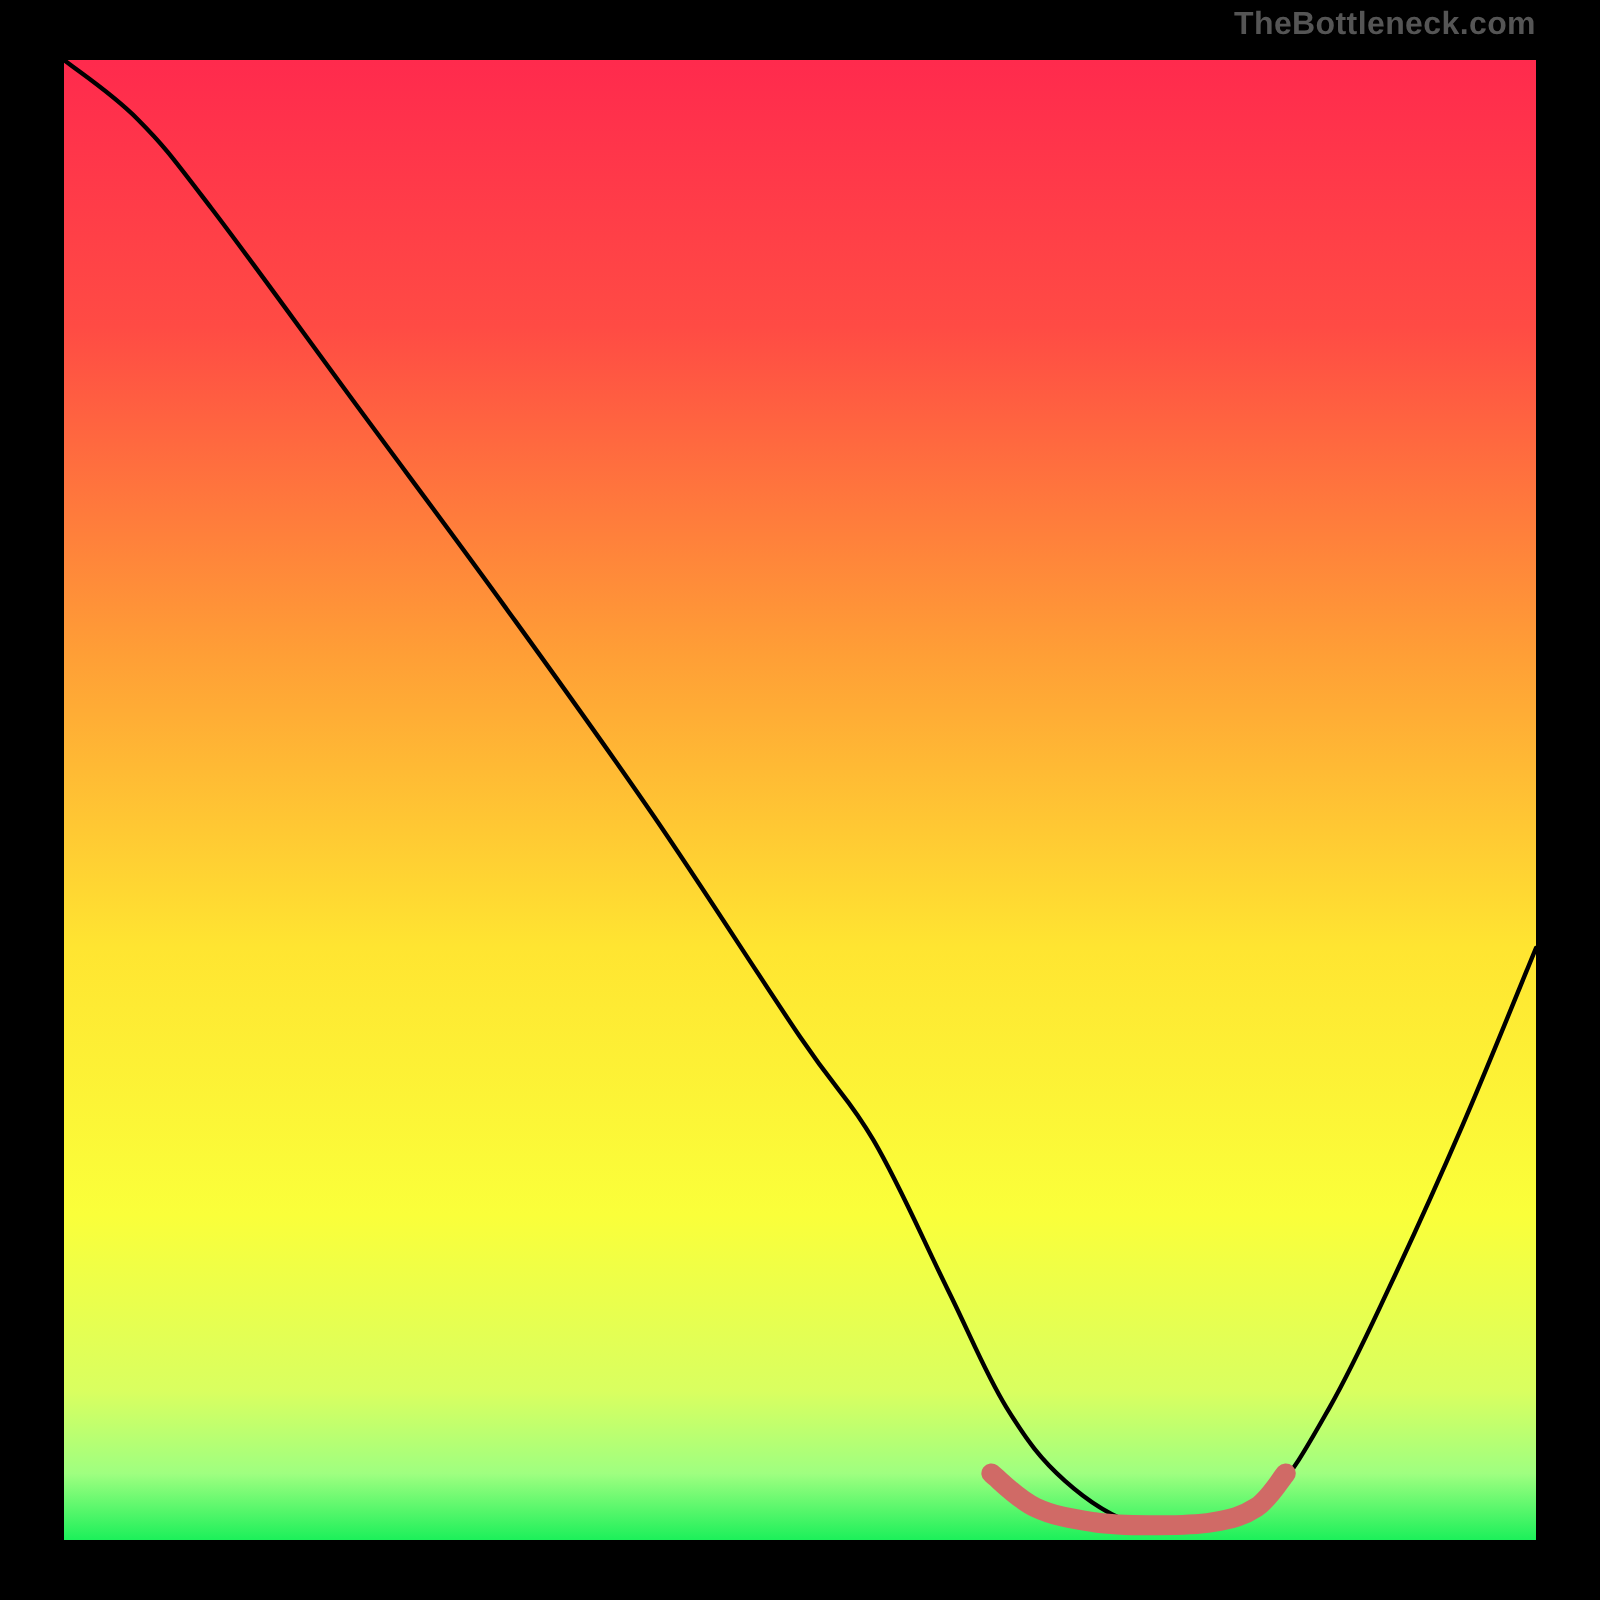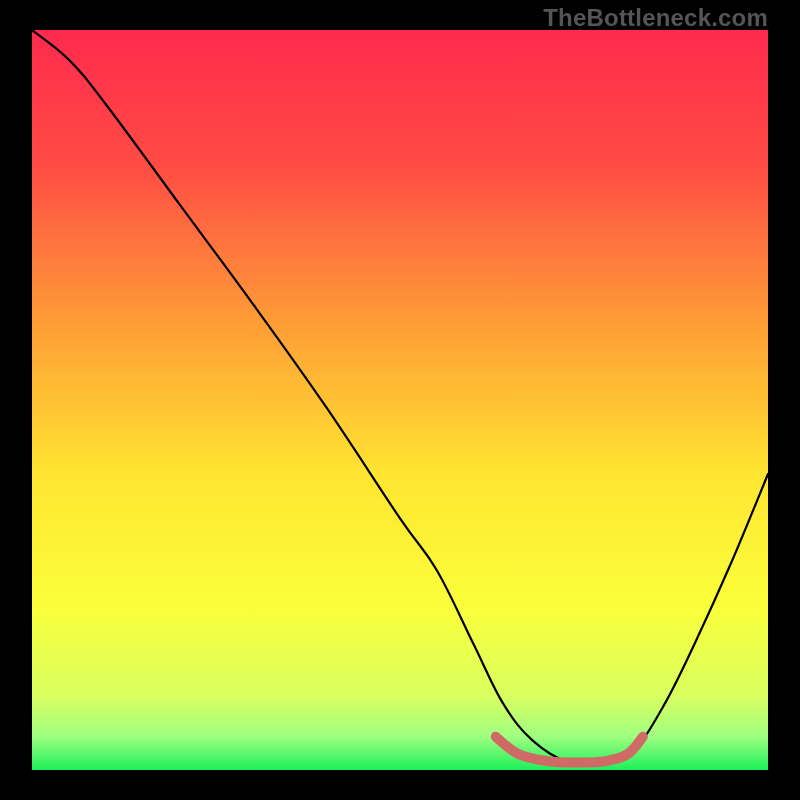--- a/index.html
+++ b/index.html
@@ -24,21 +24,21 @@
     left: 0;
     top: 0;
     width: 736px;
     height: 740px;
   }
   .watermark {
     position: absolute;
     top: 4px;
     right: 32px;
     color: #555;
-    font-size: 24px;
+    font-size: 16px;
     font-weight: 600;
     letter-spacing: 0.2px;
   }
   svg {
     display: block;
   }
 </style>
 </head>
 <body>
 

